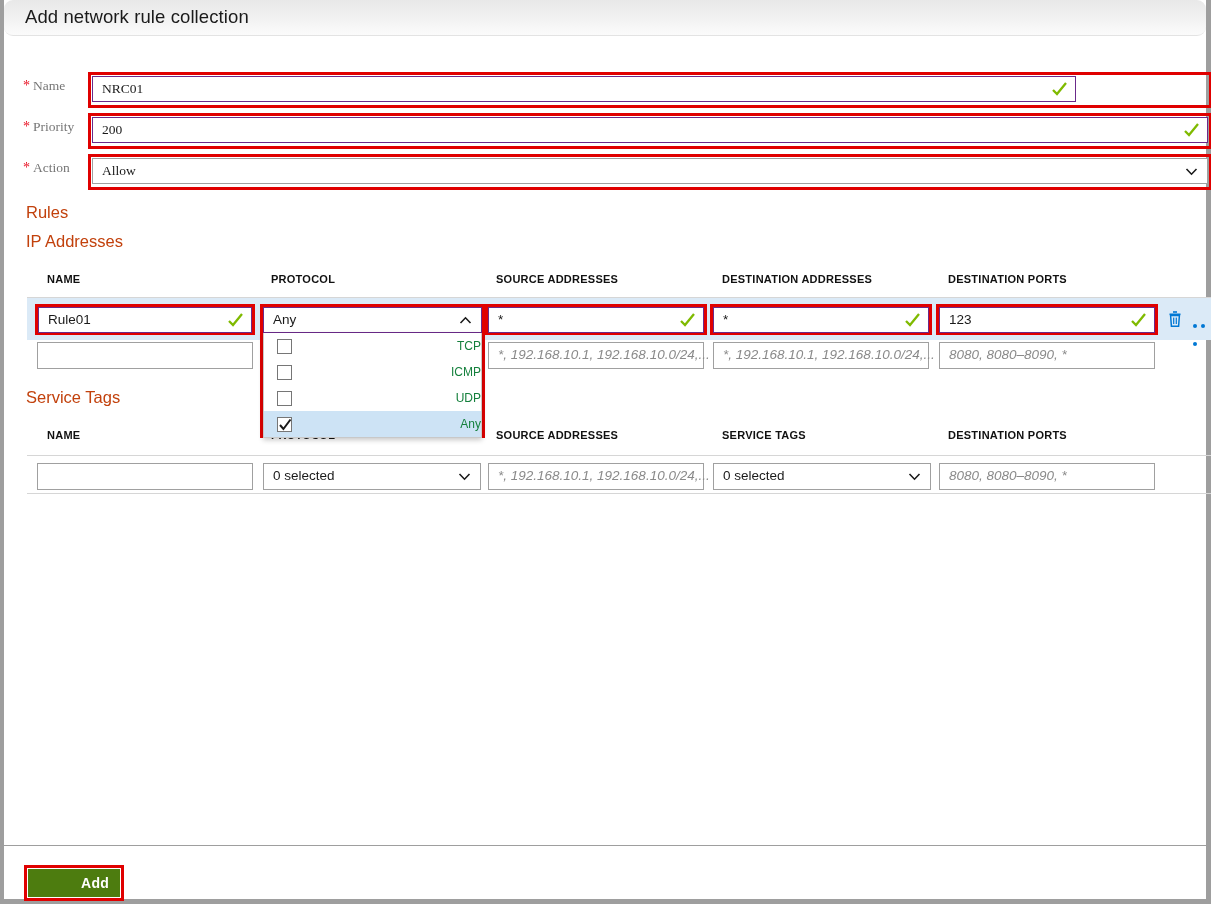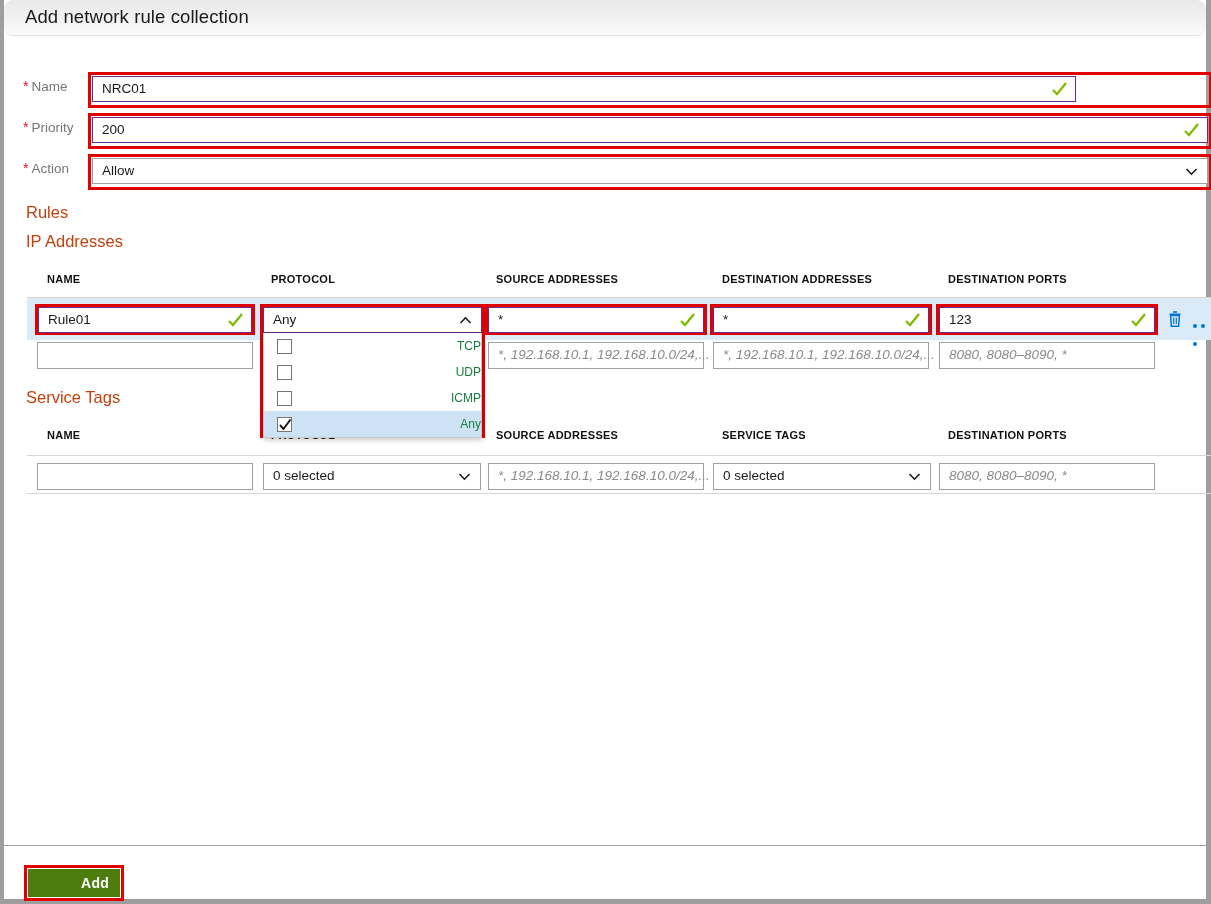--- a/index.html
+++ b/index.html
@@ -32,21 +32,21 @@
   }
   #blade-title {
     position: absolute;
     left: 21px; top: 6px;
     font-size: 18.5px;
     color: #1a1a1a;
     letter-spacing: 0.1px;
   }
 
   
-  .form-row { position: absolute; left: 0; height: 32px; }
+  .form-row { position: absolute; left: 0; height: 32px; font-family: Liberation Serif, serif; }
   .form-label {
     position: absolute;
     left: 19px; top: 4px;
     width: 68px;
     text-align: left;
     font-size: 13.5px;
     color: #767676;
     white-space: nowrap;
   }
   .req-star { color: #e81123; font-size: 14px; margin-right: 3px; }
@@ -357,25 +357,25 @@
 
   <div class="hsep" style="left:23px; top:493px; width:1186px;"></div>
 
   <div id="proto-panel" style="left:259px; top:333px; width:219px;">
     <div class="opt">
       <span class="box"></span>
       <span>TCP</span>
     </div>
     <div class="opt">
       <span class="box"></span>
-      <span>UDP</span>
+      <span>ICMP</span>
     </div>
     <div class="opt">
       <span class="box"></span>
-      <span>ICMP</span>
+      <span>UDP</span>
     </div>
     <div class="opt sel">
       <span class="box">
         <svg width="13" height="15" viewBox="0 0 13 15">
             <polyline points="1,7 4.4,11 11.5,1.5" fill="none" stroke="#1a1a1a" stroke-width="2"></polyline>
           </svg>
       </span>
       <span>Any</span>
     </div>
   </div>

